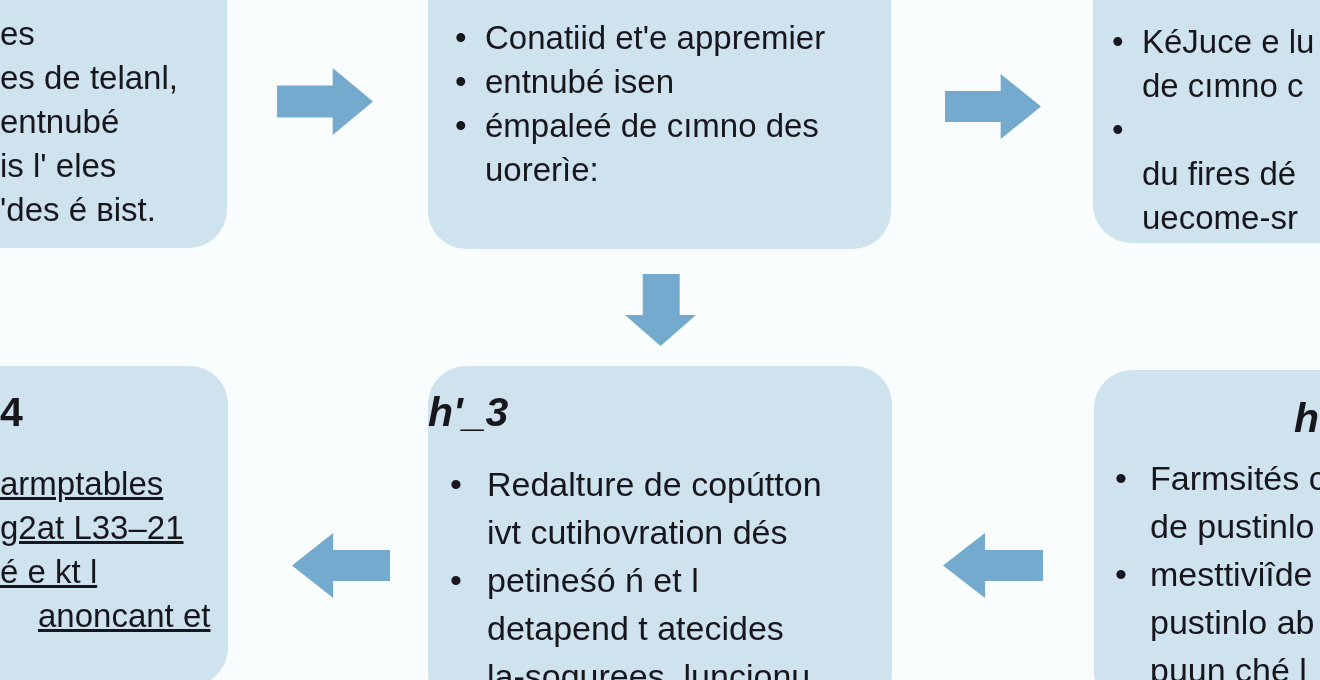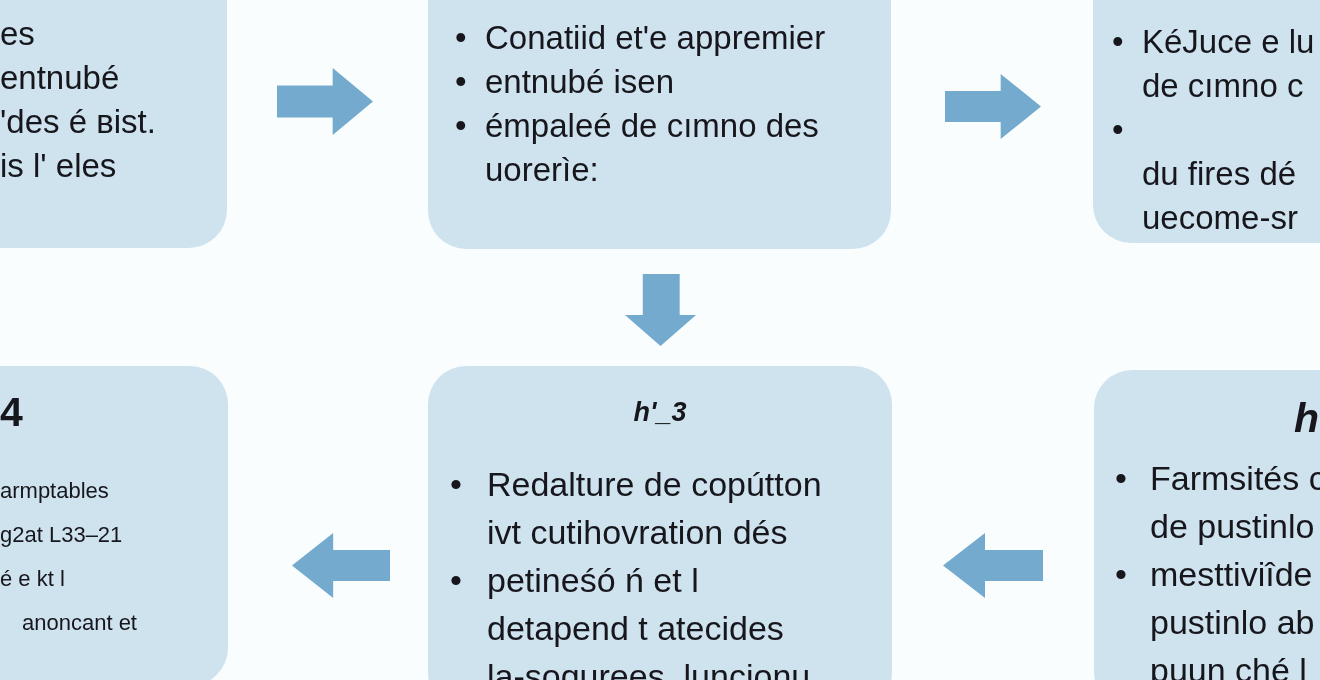--- a/index.html
+++ b/index.html
@@ -42,47 +42,48 @@
   #arrow-b1{left:292px;top:533px;width:98px;height:65px;}
   #arrow-b2{left:943px;top:533px;width:100px;height:65px;}
 
   
   .tl-text{position:absolute;left:60px;top:62px;font-size:33px;line-height:44px;white-space:nowrap;}
   .tm-content{position:absolute;left:27px;top:66px;font-size:33px;line-height:44px;white-space:nowrap;}
   .tr-content{position:absolute;left:19px;top:70px;font-size:33px;line-height:44px;white-space:nowrap;}
 
   .bl-content{position:absolute;left:60px;top:22px;white-space:nowrap;}
   .bl-title{font-size:41px;font-weight:bold;line-height:48px;}
-  .bl-lines{margin-top:33px;font-size:22px;line-height:44px;}
-  .bl-lines .indent{padding-left:22px;}
-
-  .bm-title{position:absolute;left:0;right:0;top:22px;text-align:center;
-            font-size:27px;font-weight:bold;font-style:italic;line-height:48px;}
+  .bl-lines{margin-top:26px;font-size:33px;line-height:44px;text-decoration:underline;}
+  .bl-lines .indent{padding-left:38px;}
+
+  .bm-title{position:absolute;left:0;right:0;top:22px;
+            font-size:41px;font-weight:bold;font-style:italic;line-height:48px;}
   .bm-list{position:absolute;left:22px;top:94px;font-size:34px;line-height:48px;white-space:nowrap;}
   .bm-list .dot{flex:0 0 37px;}
 
   .br-title{position:absolute;left:200px;top:24px;
             font-size:41px;font-weight:bold;font-style:italic;line-height:48px;}
   .br-list{position:absolute;left:21px;top:84px;font-size:34px;line-height:48px;white-space:nowrap;}
   .br-list .dot{flex:0 0 35px;}
 
   .li{display:flex;align-items:flex-start;}
   .dot{flex:0 0 30px;}
 </style>
 </head>
 <body>
 
 <div class="canvas">
 
   <div class="box" id="box-tl">
     <div class="tl-text">
       <div>es</div>
+      <div>es de telanl,</div>
       <div>entnubé</div>
+      <div>is l' eles</div>
       <div>'des é вist.</div>
-      <div>is l' eles</div>
     </div>
   </div>
 
   <div class="box" id="box-tm">
     <div class="tm-content">
       <div class="li">
         <span class="dot">•</span>
         <span>Conatiid et'e appremier</span>
       </div>
       <div class="li">

